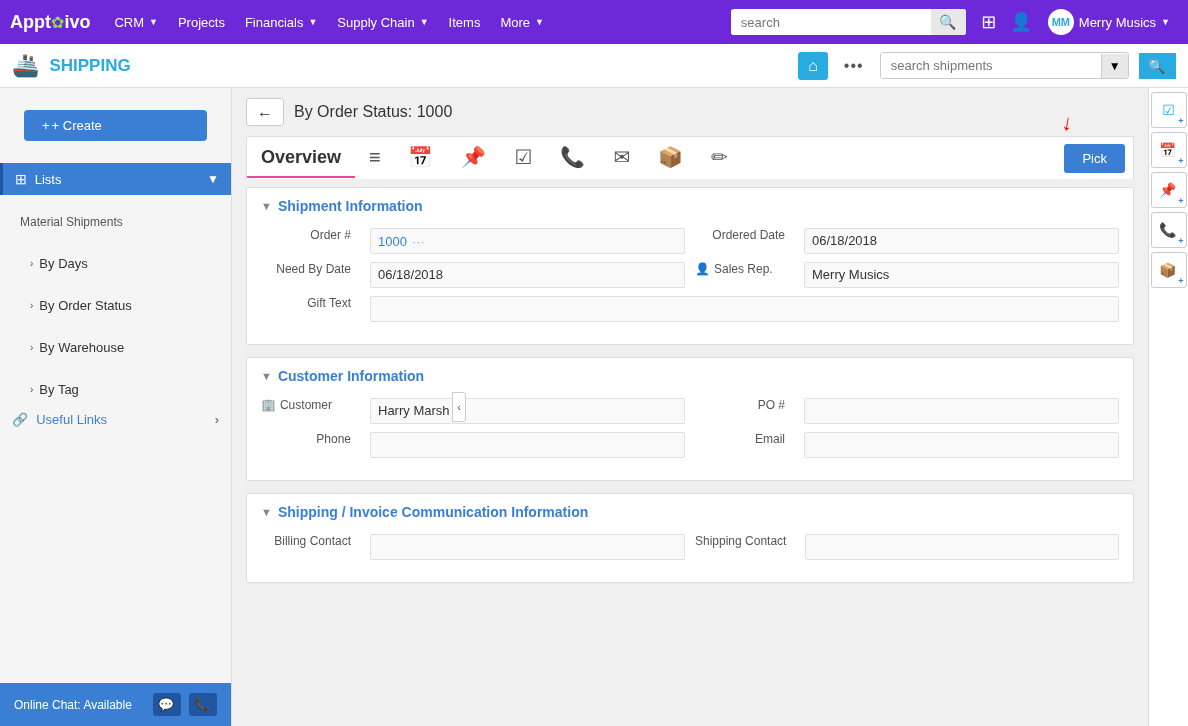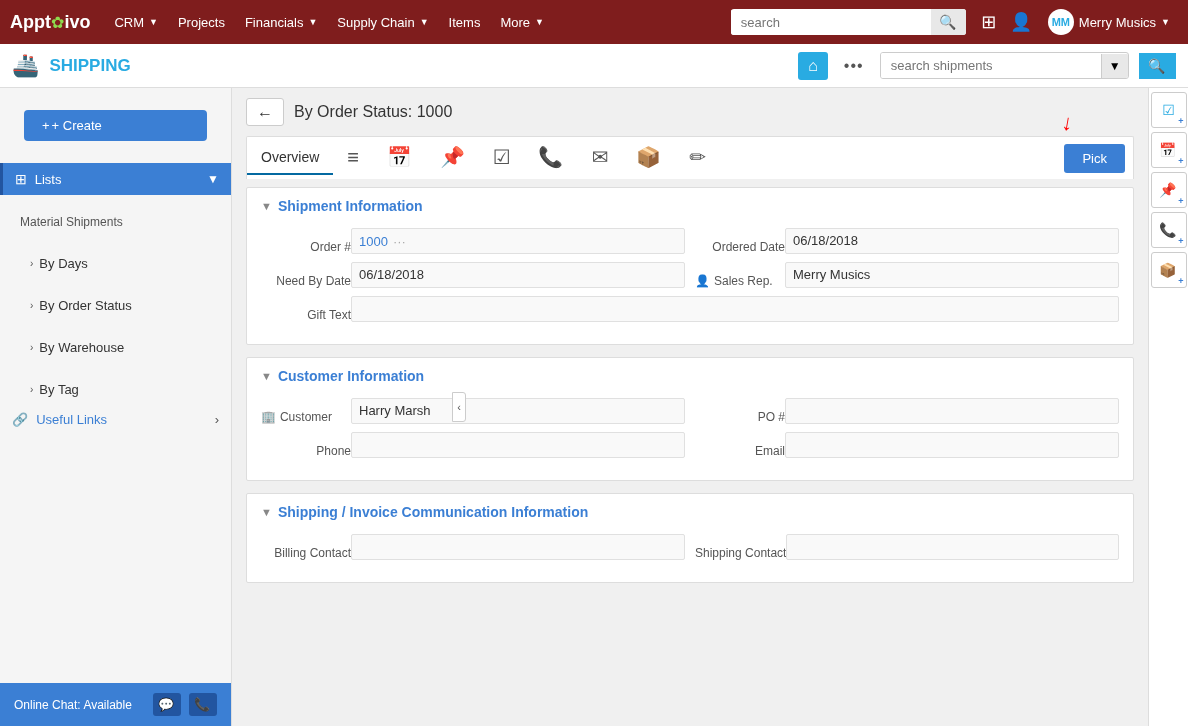--- a/index.html
+++ b/index.html
@@ -1,20 +1,20 @@
 <!DOCTYPE html>
 <html><head>
   <meta charset="utf-8">
   <style>
     * { box-sizing: border-box; margin: 0; padding: 0; }
     body { font-family: Arial, sans-serif; font-size: 13px; background: #f0f0f0; overflow: hidden; }
 
     
     .top-nav {
-      background: #7f1d1d;
+      background: #6d28d9;
       height: 44px;
       display: flex;
       align-items: center;
       padding: 0 10px;
       gap: 0;
       position: relative;
       z-index: 100;
     }
     .nav-logo {
       display: flex; align-items: center; margin-right: 14px;
@@ -157,21 +157,21 @@
       font-size: 14px; color: #3b7fd4; font-weight: bold; cursor: pointer;
     }
     .section-header .chevron { font-size: 11px; color: #888; }
     .section-content { padding: 8px 14px 14px; }
 
     
     .form-row {
       display: flex; gap: 10px; margin-bottom: 8px;
     }
     .form-cell {
-      display: flex; align-items: flex-end; gap: 0; flex: 1;
+      display: flex; align-items: flex-start; gap: 19px; flex: 1;
     }
     .form-label {
       text-align: right; color: #555; font-size: 12px; white-space: nowrap;
       min-width: 90px;
     }
     .form-value {
       flex: 1; background: #f9f9f9; border: 1px solid #e0e0e0; border-radius: 2px;
       padding: 4px 7px; min-height: 26px; font-size: 13px; color: #333;
     }
     .form-value.with-icons { display: flex; align-items: center; gap: 5px; }
@@ -314,21 +314,21 @@
 
     <div class="content-inner">
 
       <div class="content-header">
         <button class="back-btn">←</button>
         <span class="content-title">By Order Status: 1000</span>
       </div>
 
       <div style="position:relative;">
         <div class="tabs-row">
-          <div class="tab active" style="font-size:14px;padding:8px 14px;color:#333;border-bottom:2px solid #0369a1;">
+          <div class="tab active" style="font-size:18px;padding:8px 14px;color:#333;border-bottom:2px solid #ec4899;font-weight:bold;">
             <span>Overview</span>
           </div>
           <div class="tab">
             <span>≡</span>
           </div>
           <div class="tab">
             <span>📅</span>
           </div>
           <div class="tab">
             <span>📌</span>

